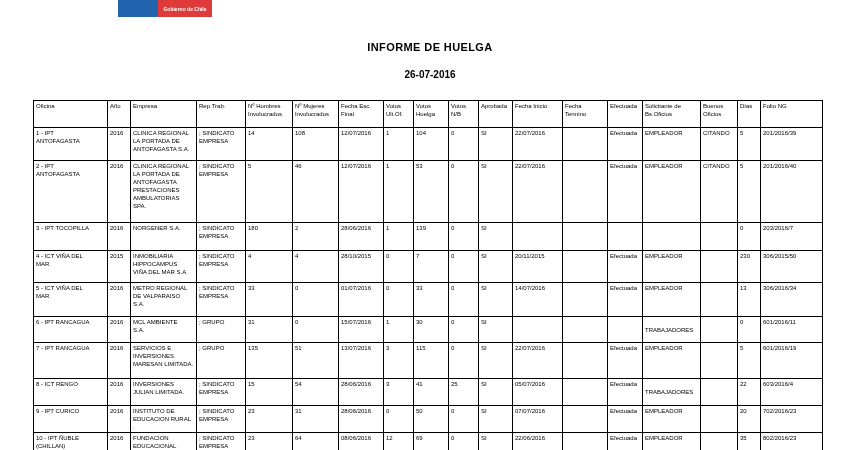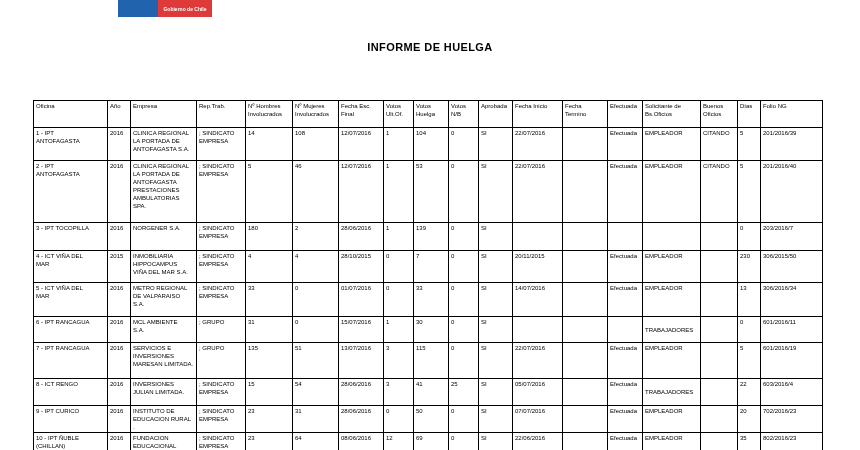--- a/index.html
+++ b/index.html
@@ -86,20 +86,21 @@
 <body>
 
 <div class="page">
 
   <div class="logo">
     <div class="logo-blue"></div>
     <div class="logo-red">Gobierno de Chile</div>
   </div>
 
   <div class="report-title">INFORME DE HUELGA</div>
+  <div class="report-date">26-07-2016</div>
 
   <table class="report">
     <colgroup>
         <col style="width: 74px;">
         <col style="width: 23px;">
         <col style="width: 66px;">
         <col style="width: 49px;">
         <col style="width: 47px;">
         <col style="width: 46px;">
         <col style="width: 45px;">

